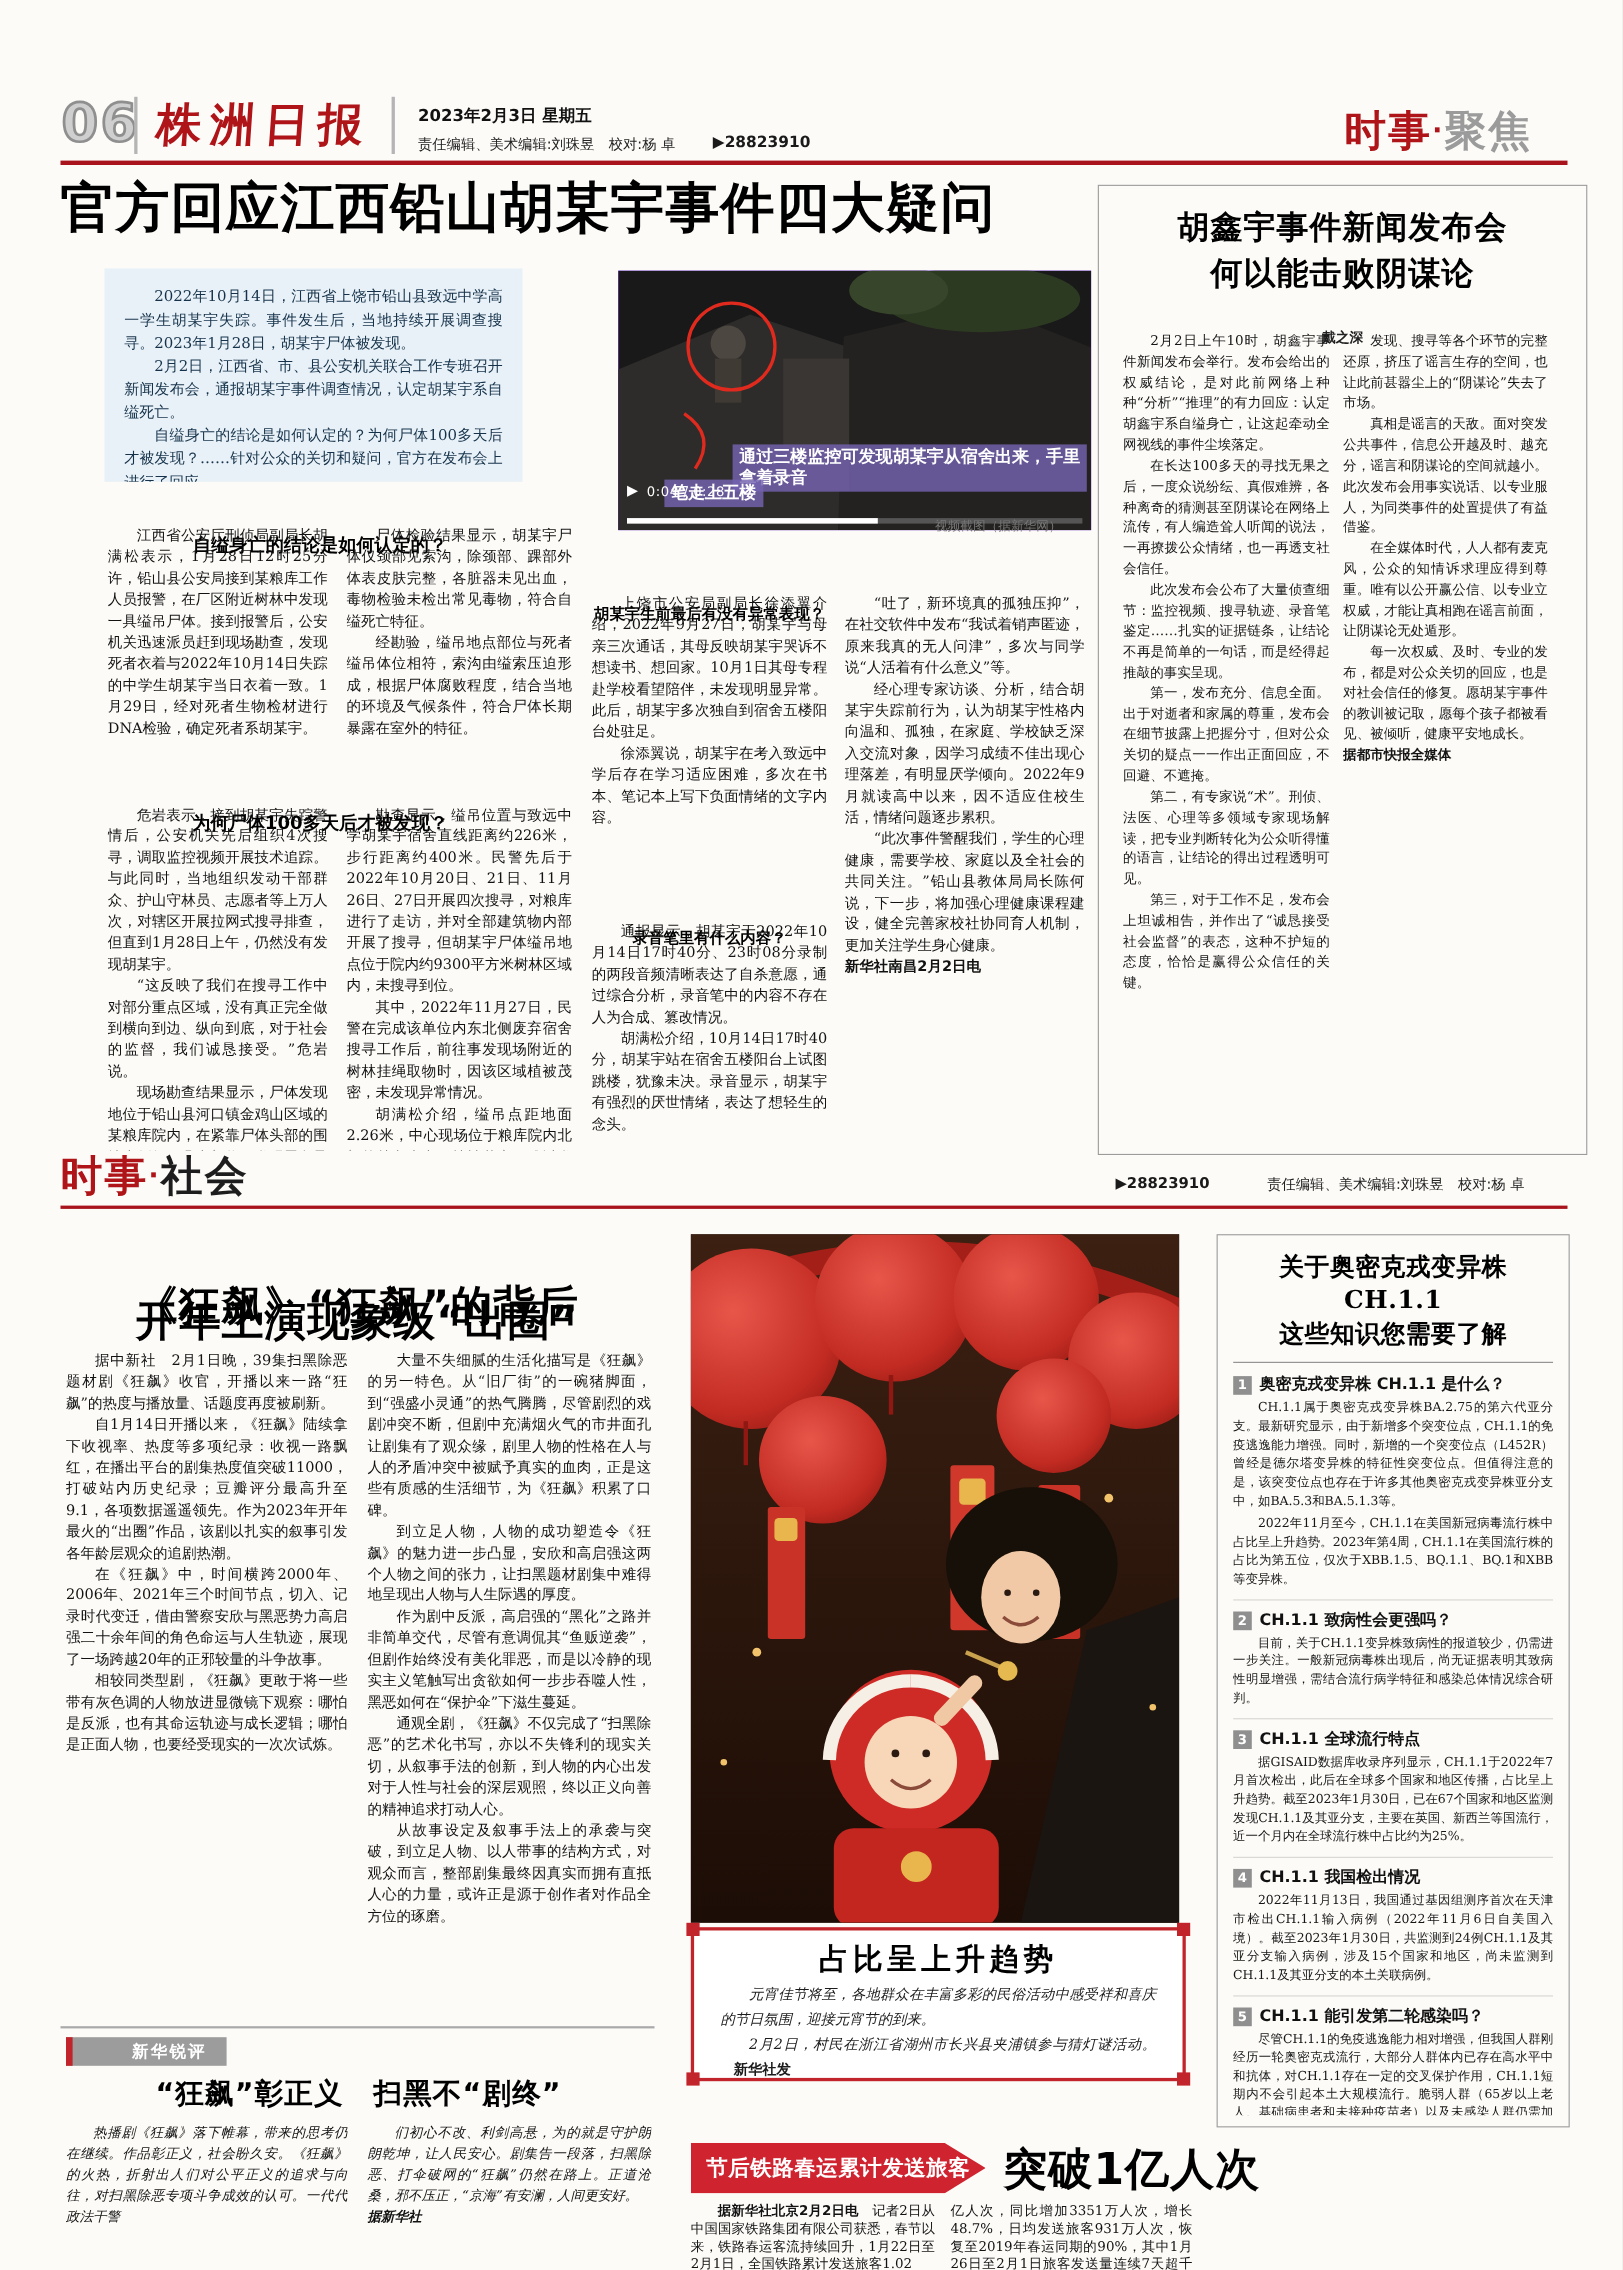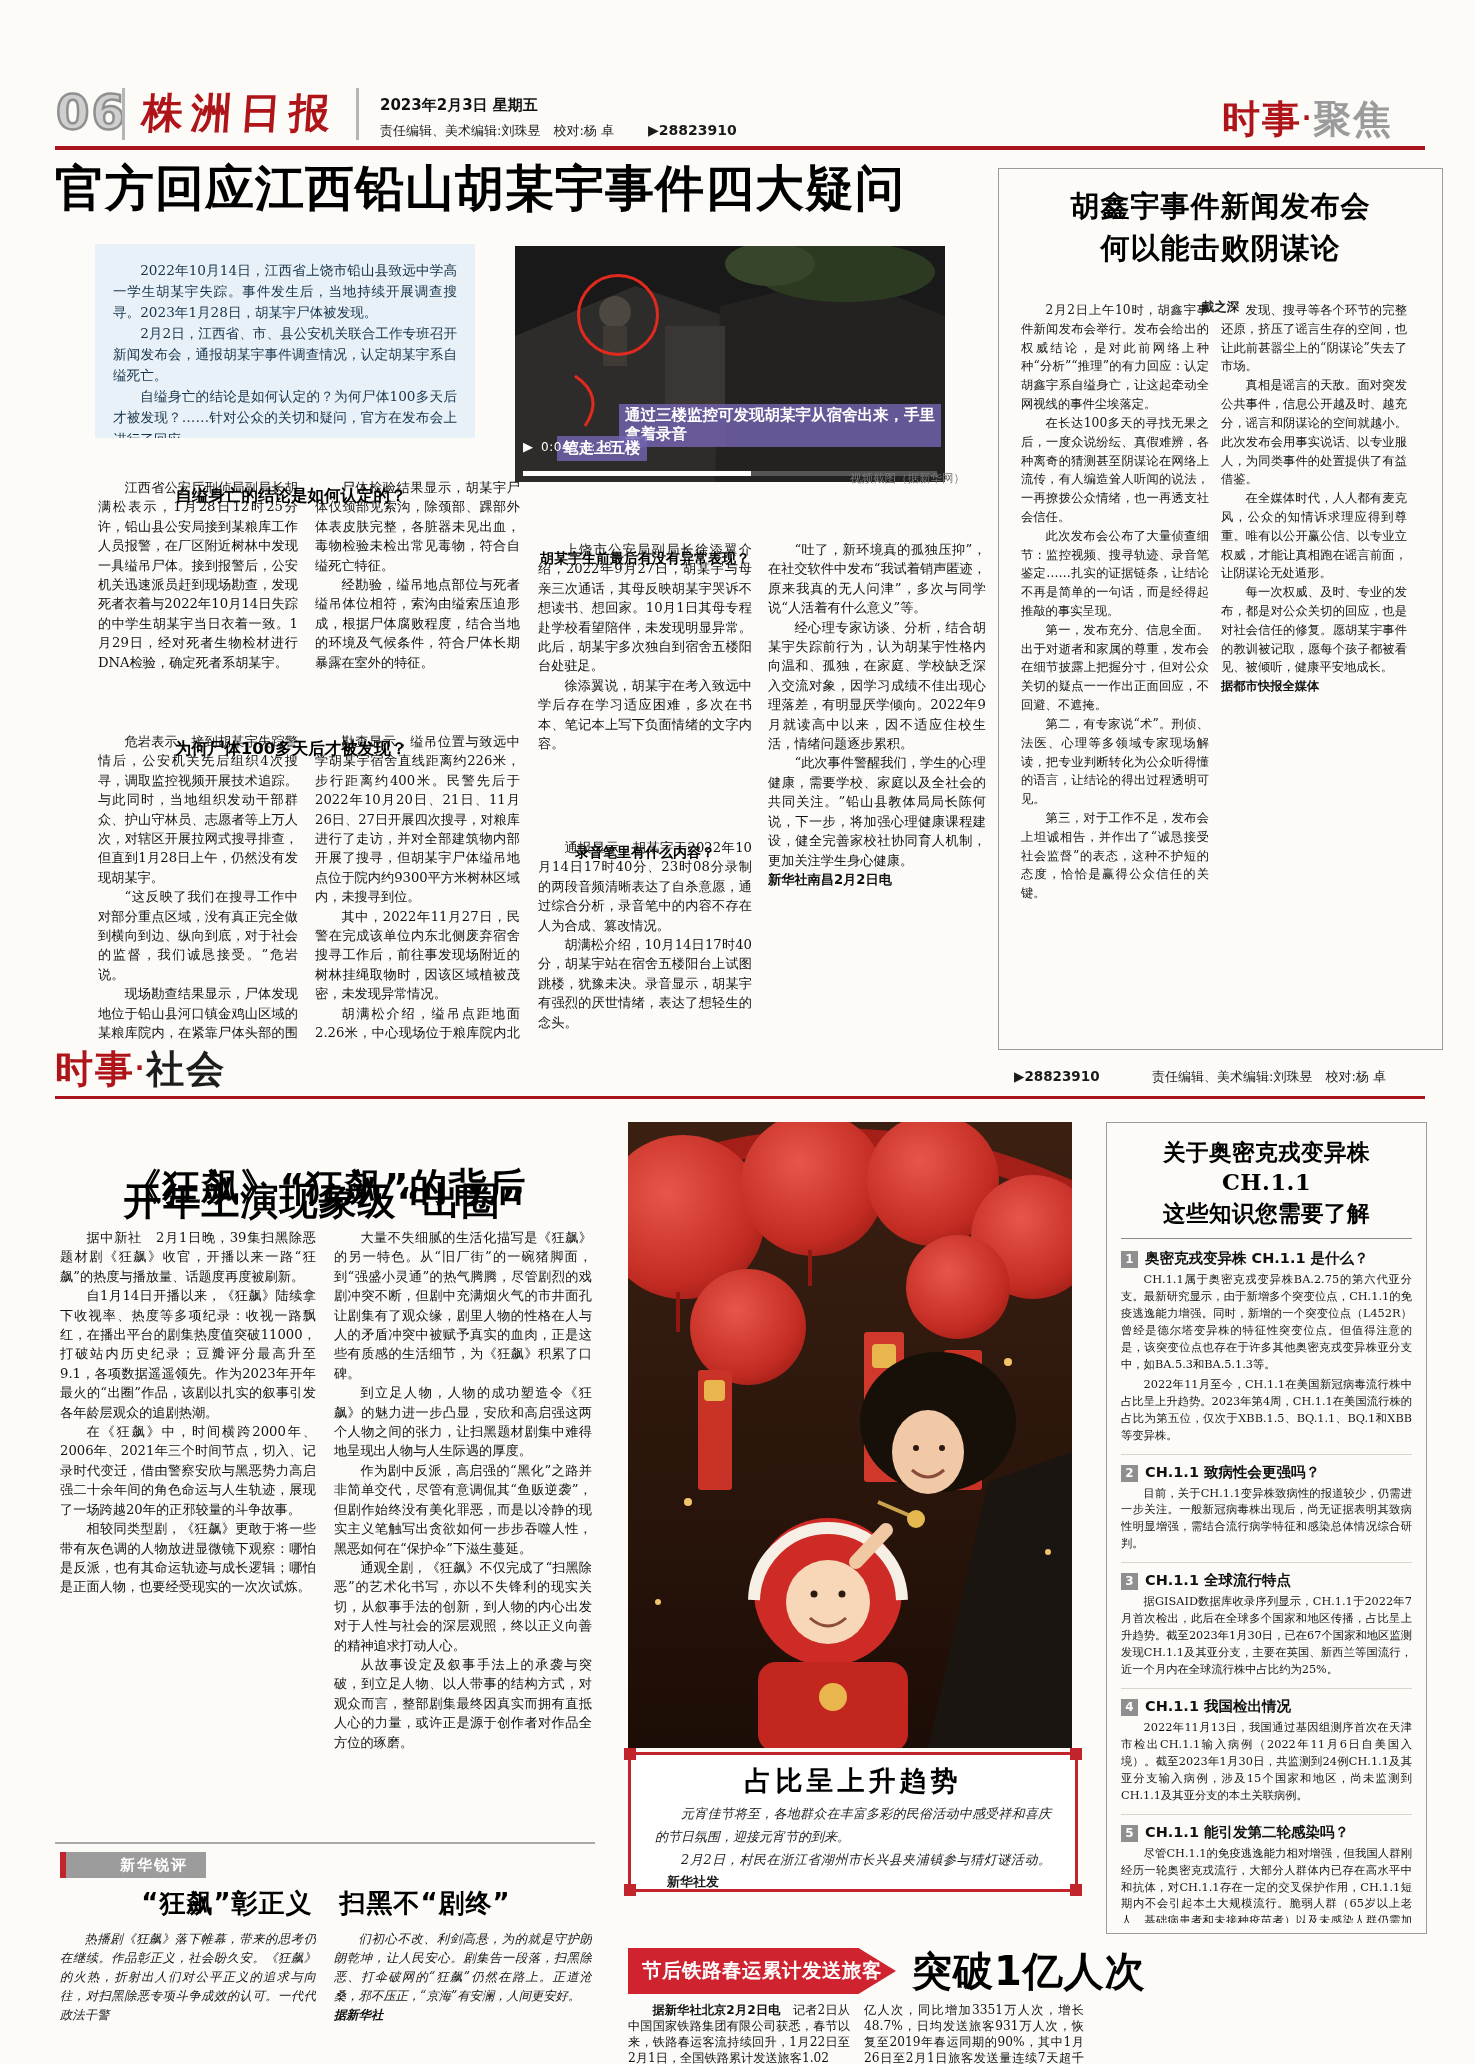--- a/index.html
+++ b/index.html
@@ -28,21 +28,21 @@
                    border-right:6px solid #2e8ca0;border-bottom:6px solid #2e8ca0;}
   .introbox p{margin:0;text-indent:2em;font-size:13.6px;line-height:1.55;text-align:justify;color:#15324a;
               font-family:"DejaVu Serif","Liberation Serif",serif;}
   .subq{font-weight:bold;text-align:center;color:#000;margin-top:38px;}
   .q12{left:95px;width:392px;font-size:16.5px;}
   .q34{left:536px;width:218px;font-size:14px;}
   .col{overflow:hidden;font-family:"DejaVu Serif","Liberation Serif",serif;}
   .col p{margin:0;text-indent:2em;font-size:13.2px;line-height:1.47;text-align:justify;color:#121212;}
   .dateline{font-weight:bold;text-align:right;text-indent:0 !important;font-family:"DejaVu Sans",sans-serif;}
   
-  .video{left:515px;top:246px;width:430px;height:236px;background:#6d28d9;overflow:hidden;}
+  .video{left:562px;top:246px;width:430px;height:236px;background:#6d28d9;overflow:hidden;}
   .vcap1{position:absolute;left:104px;top:158px;right:4px;background:rgba(116,98,176,.82);color:#fff;
          font-size:15.5px;font-weight:bold;padding:2px 6px;line-height:1.25;}
   .vrow{position:absolute;left:8px;top:190px;right:4px;height:24px;color:#fff;font-size:13px;}
   .vcap2{background:rgba(116,98,176,.82);color:#fff;font-size:15.5px;font-weight:bold;padding:2px 6px;margin-left:34px;display:inline-block;}
   .vplay{position:absolute;left:0;top:3px;font-size:13px;}
   .vtime{position:absolute;left:18px;top:4px;font-size:12px;letter-spacing:.5px;}
   .vbarbg{position:absolute;left:8px;bottom:6px;right:8px;height:5px;background:#555;}
   .vbarfill{width:55%;height:5px;background:#fff;}
   .vcircle{position:absolute;left:62px;top:28px;width:76px;height:76px;border:3px solid #e02a1e;border-radius:50%;}
   .vcredit{left:535px;top:471px;width:430px;text-align:right;font-size:11.5px;color:#777;}

